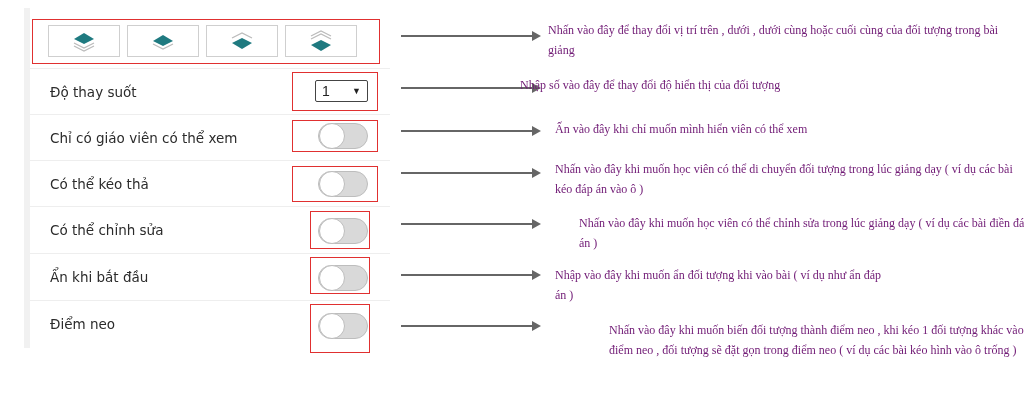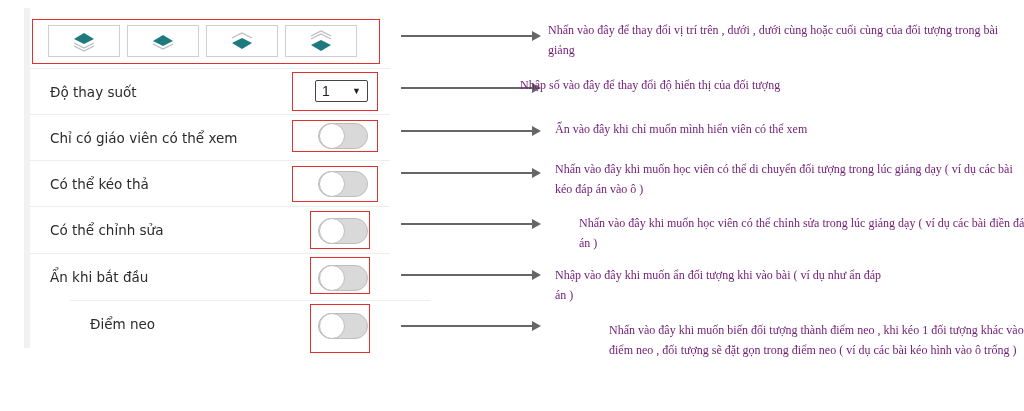--- a/index.html
+++ b/index.html
@@ -85,21 +85,21 @@
     <div class="knob"></div>
   </div>
 
 <div class="prop-row" style="top:253px;">
   <span class="prop-label">Ẩn khi bắt đầu</span>
 </div>
 <div class="toggle" style="left:318px;top:265px;">
     <div class="knob"></div>
   </div>
 
-<div class="prop-row" style="top:300px;margin-left:40px;">
+<div class="prop-row" style="top:300px;">
   <span class="prop-label">Điểm neo</span>
 </div>
 <div class="toggle" style="left:318px;top:313px;">
     <div class="knob"></div>
   </div>
 
 <div class="redbox" style="left:32px;top:19px;width:348px;height:45px;"></div>
 <div class="redbox" style="left:292px;top:72px;width:86px;height:39px;"></div>
 <div class="redbox" style="left:292px;top:120px;width:86px;height:32px;"></div>
 <div class="redbox" style="left:292px;top:166px;width:86px;height:36px;"></div>

